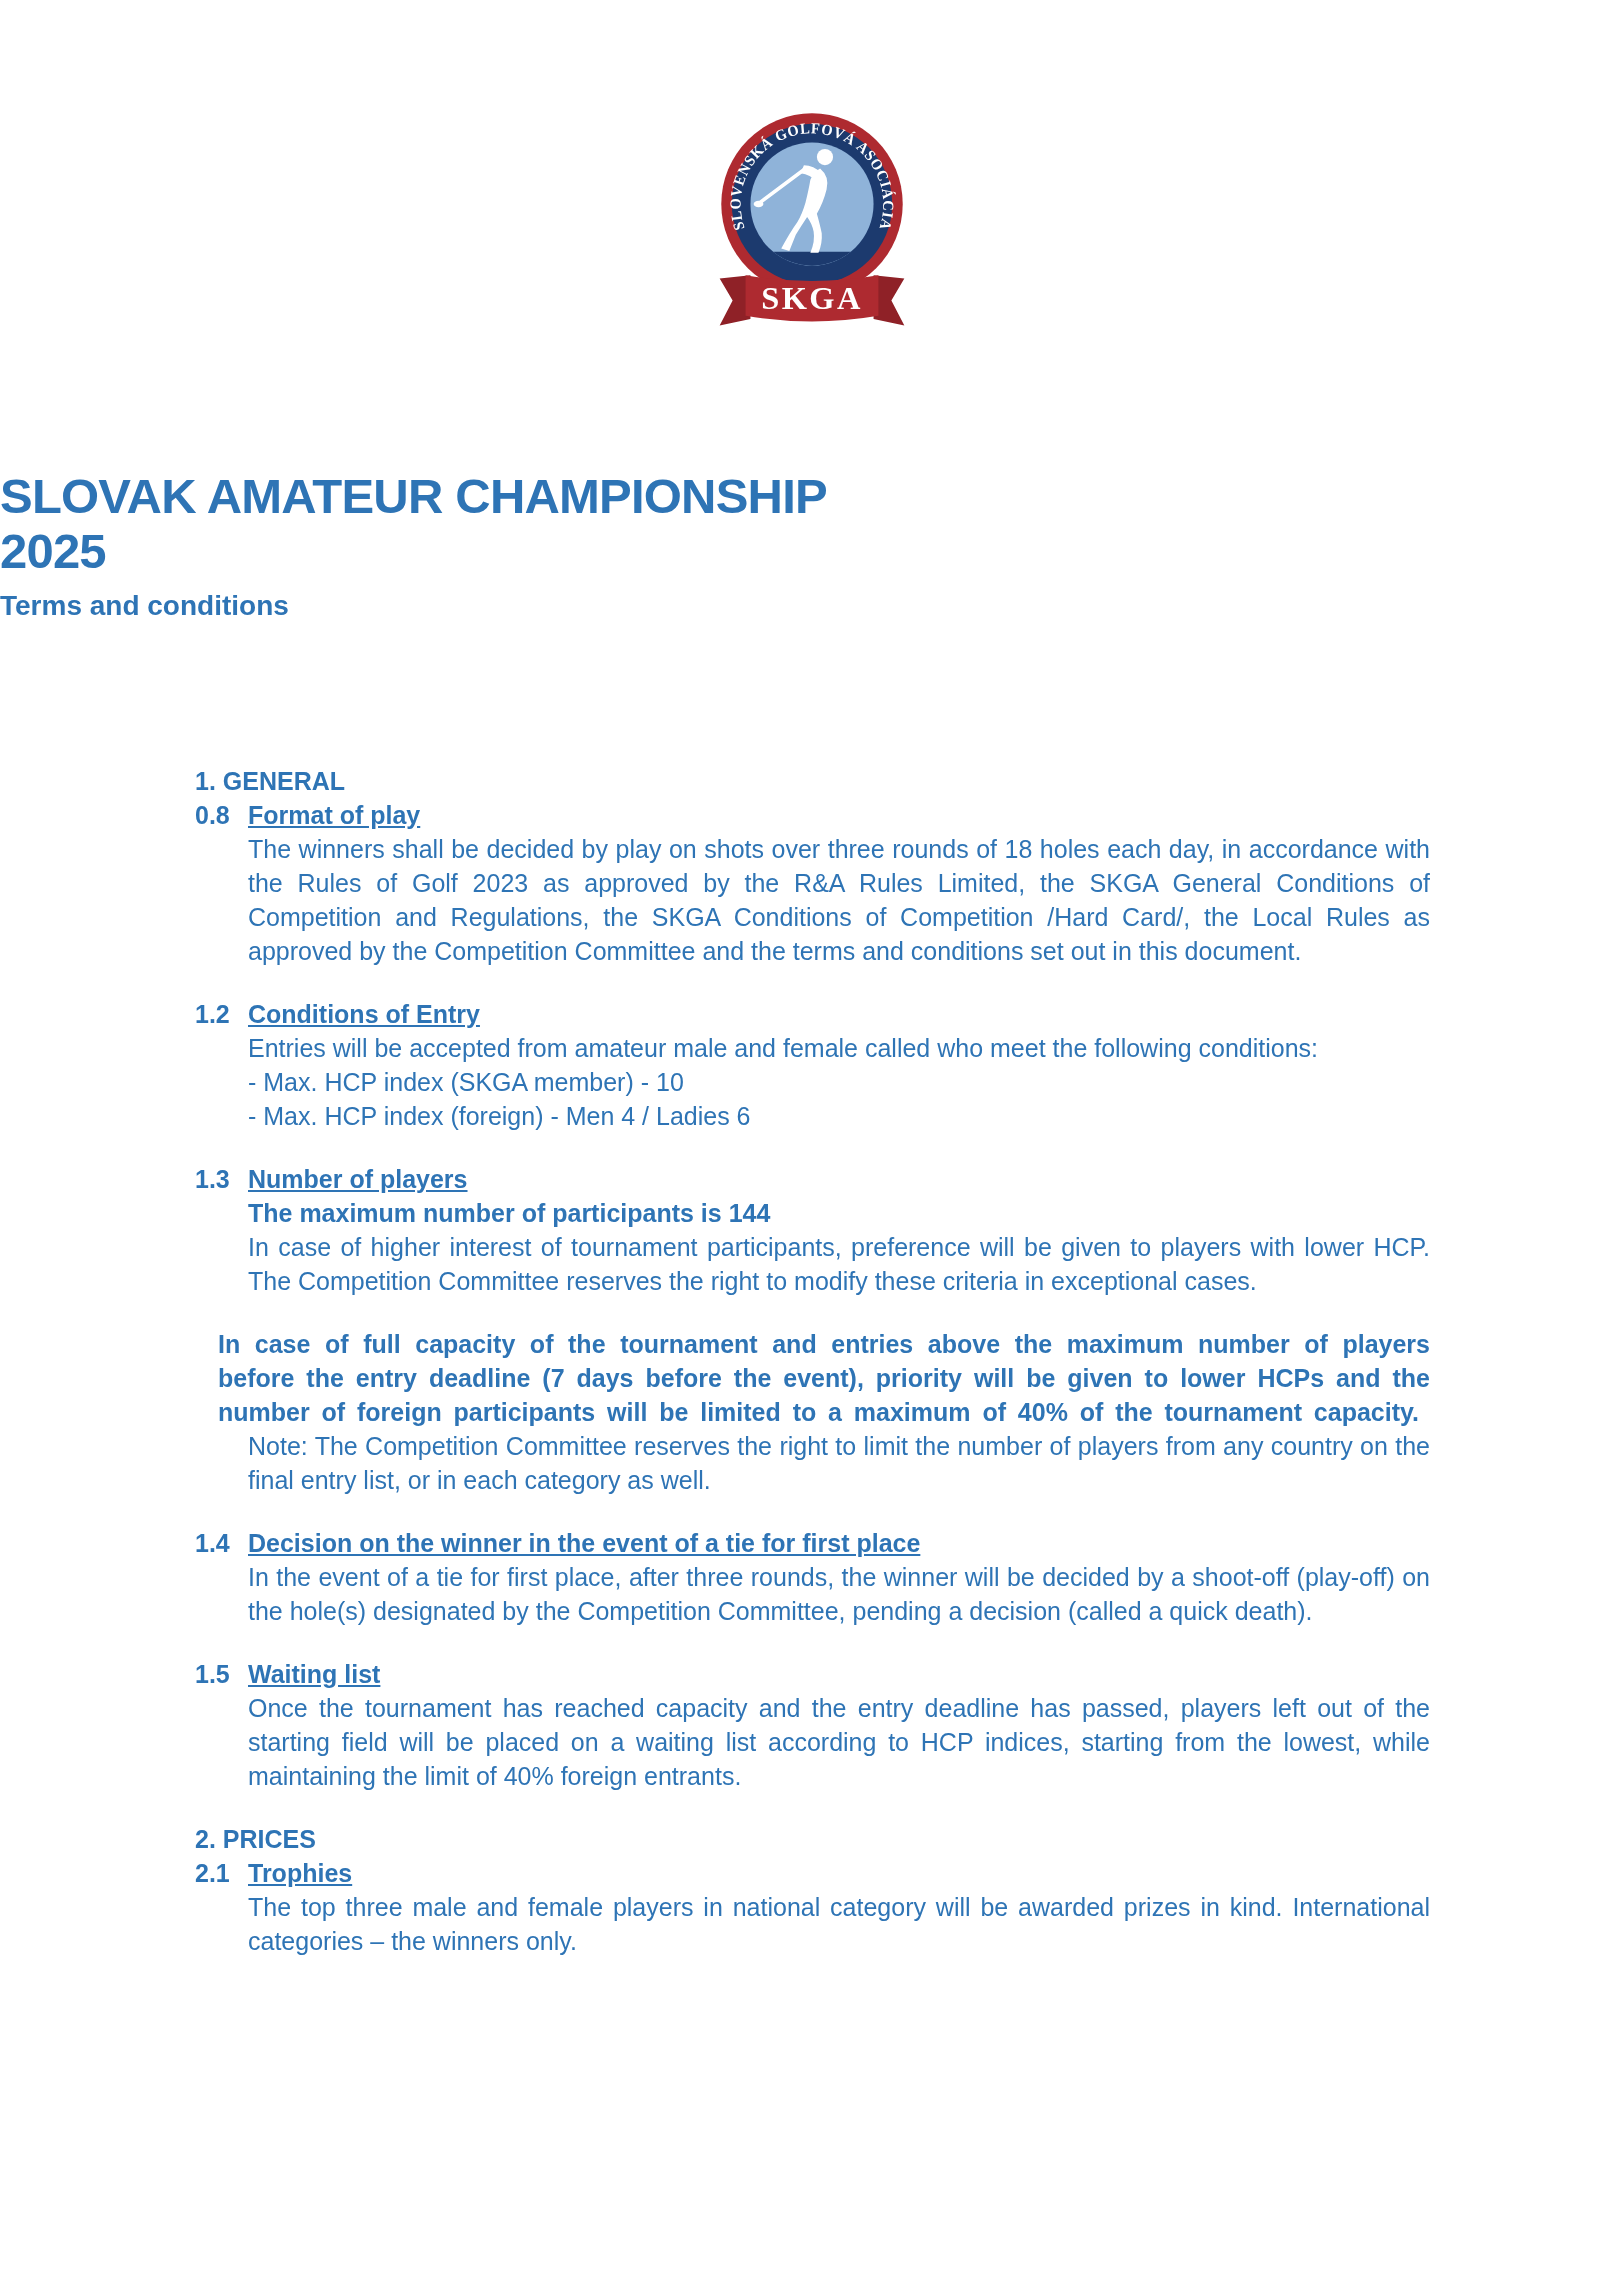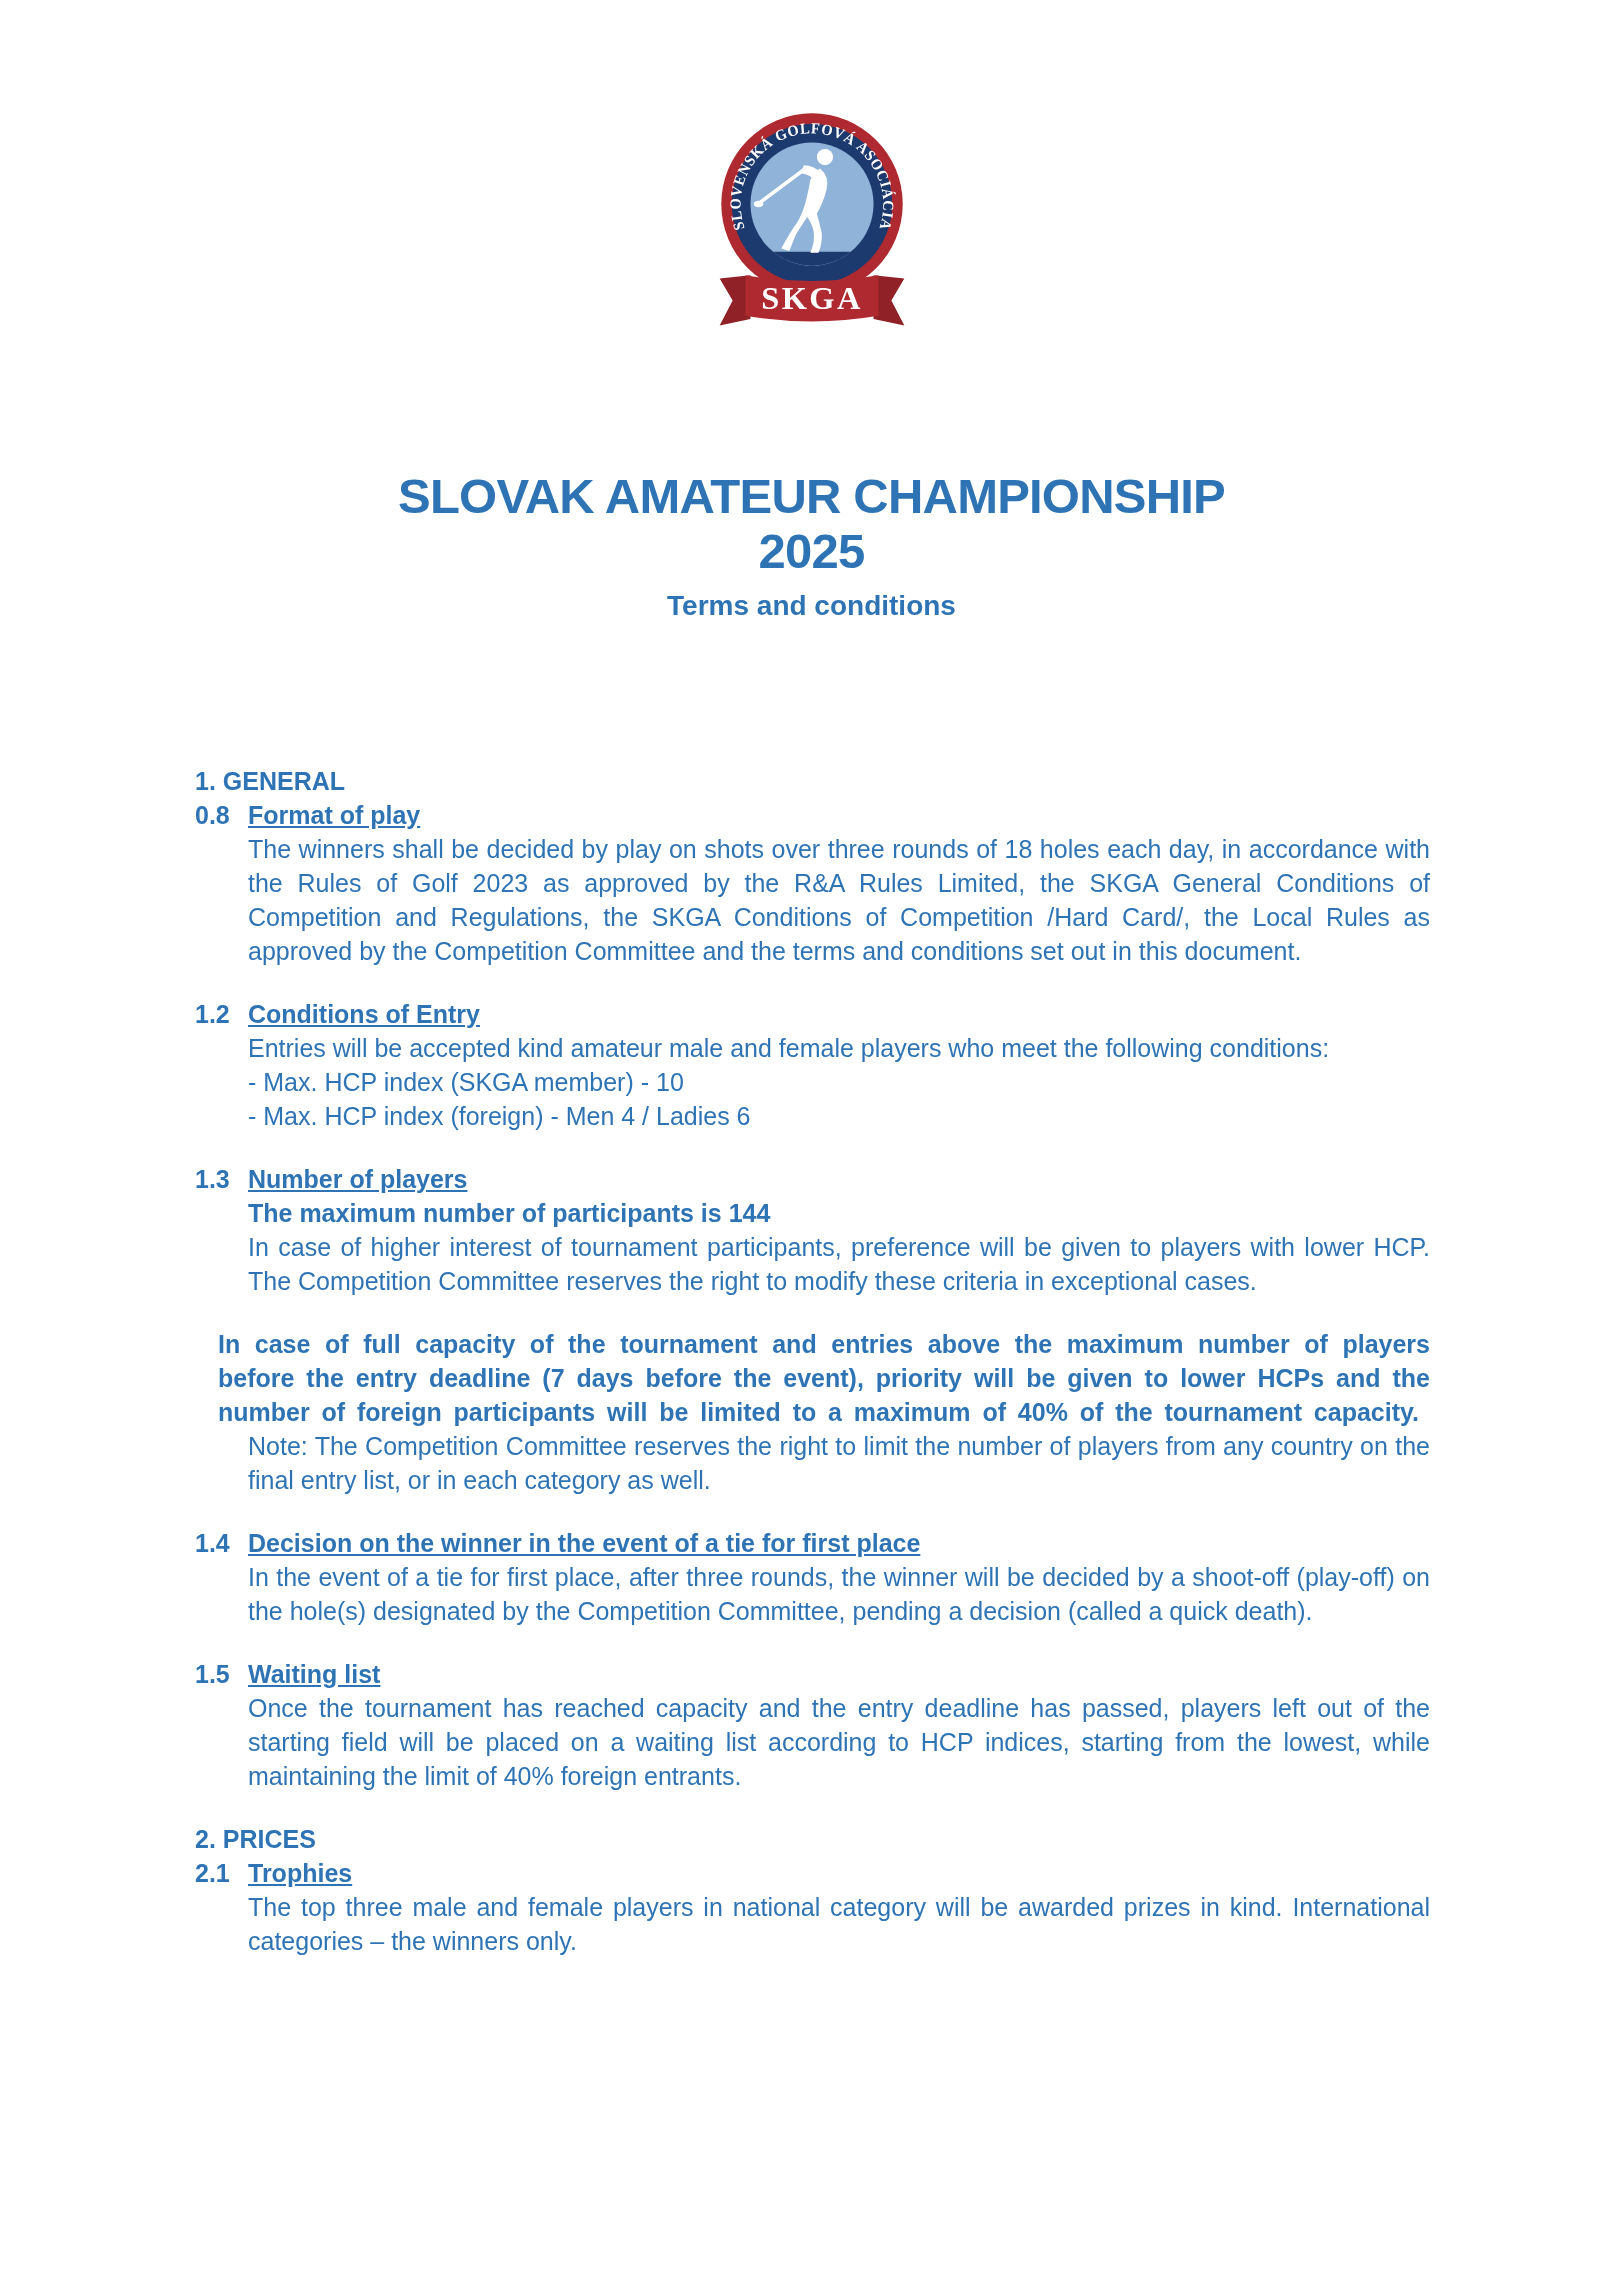--- a/index.html
+++ b/index.html
@@ -10,21 +10,21 @@
   .logo{position:absolute;top:102px;left:50%;transform:translateX(-50%);width:195px;height:243px;}
   .c-red{fill:var(--logo-red,#AE2A30);}
   .c-dred{fill:var(--logo-dark-red,#8F2127);}
   .c-navy{fill:var(--logo-navy,#1C3A6E);}
   .c-lblue{fill:var(--logo-light-blue,#8FB3D9);}
   .c-white{fill:#ffffff;}
   .club{stroke:#ffffff;stroke-width:4.5;stroke-linecap:round;}
   .arc-text{font-family:"Liberation Serif",serif;font-weight:bold;font-size:19px;fill:#ffffff;letter-spacing:1px;}
   .ribbon-text{font-family:"Liberation Serif",serif;font-weight:bold;font-size:40px;fill:#ffffff;letter-spacing:3px;}
 
-  .title-block{position:absolute;top:469px;left:0;width:100%;text-align:center;color:var(--text-blue,#2E74B5);}
+  .title-block{position:absolute;top:469px;left:0;width:100%;text-align:left;color:var(--text-blue,#2E74B5);}
   .title{font-size:49px;font-weight:bold;line-height:55px;letter-spacing:-0.8px;}
   .subtitle{font-size:28px;font-weight:bold;margin-top:11px;letter-spacing:0;}
 
   .content{
     position:absolute;top:764px;left:195px;width:1235px;
     color:var(--text-blue,#2E74B5);font-size:25px;line-height:34px;
   }
   .sec{margin-bottom:29px;}
   .sec.compact{margin-bottom:0;}
   .h{display:flex;font-weight:bold;}
@@ -93,21 +93,21 @@
         <span class="t">Format of play</span>
       </div>
       <div class="para">The winners shall be decided by play on shots over three rounds of 18 holes each day, in accordance with the Rules of Golf 2023 as approved by the R&amp;A Rules Limited, the SKGA General Conditions of Competition and Regulations, the SKGA Conditions of Competition /Hard Card/, the Local Rules as approved by the Competition Committee and the terms and conditions set out in this document.</div>
     </div>
 
     <div class="sec">
       <div class="h">
         <span class="num">1.2</span>
         <span class="t">Conditions of Entry</span>
       </div>
-      <div class="line">Entries will be accepted kind amateur male and female players who meet the following conditions:</div>
+      <div class="line">Entries will be accepted from amateur male and female called who meet the following conditions:</div>
       <div class="line">- Max. HCP index (SKGA member) - 10</div>
       <div class="line">- Max. HCP index (foreign) - Men 4 / Ladies 6</div>
     </div>
 
     <div class="sec">
       <div class="h">
         <span class="num">1.3</span>
         <span class="t">Number of players</span>
       </div>
       <div class="bold-line">The maximum number of participants is 144</div>

